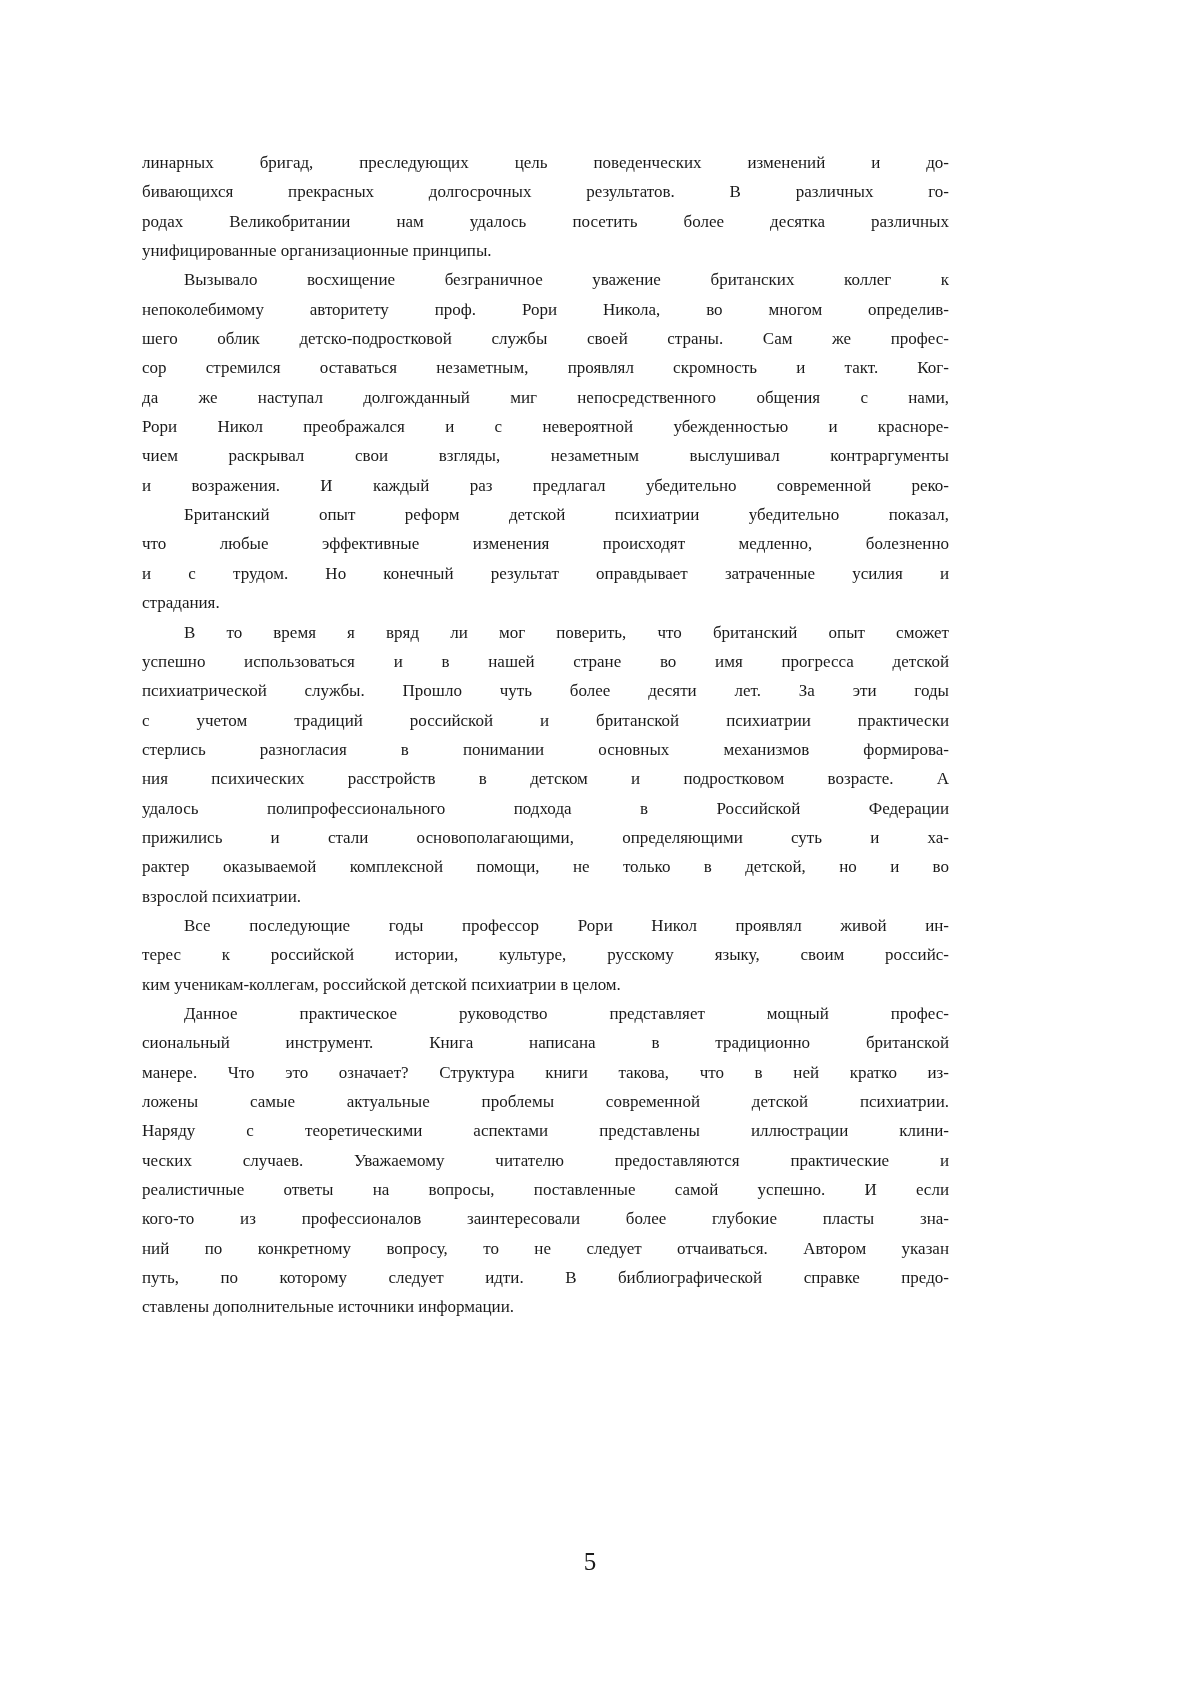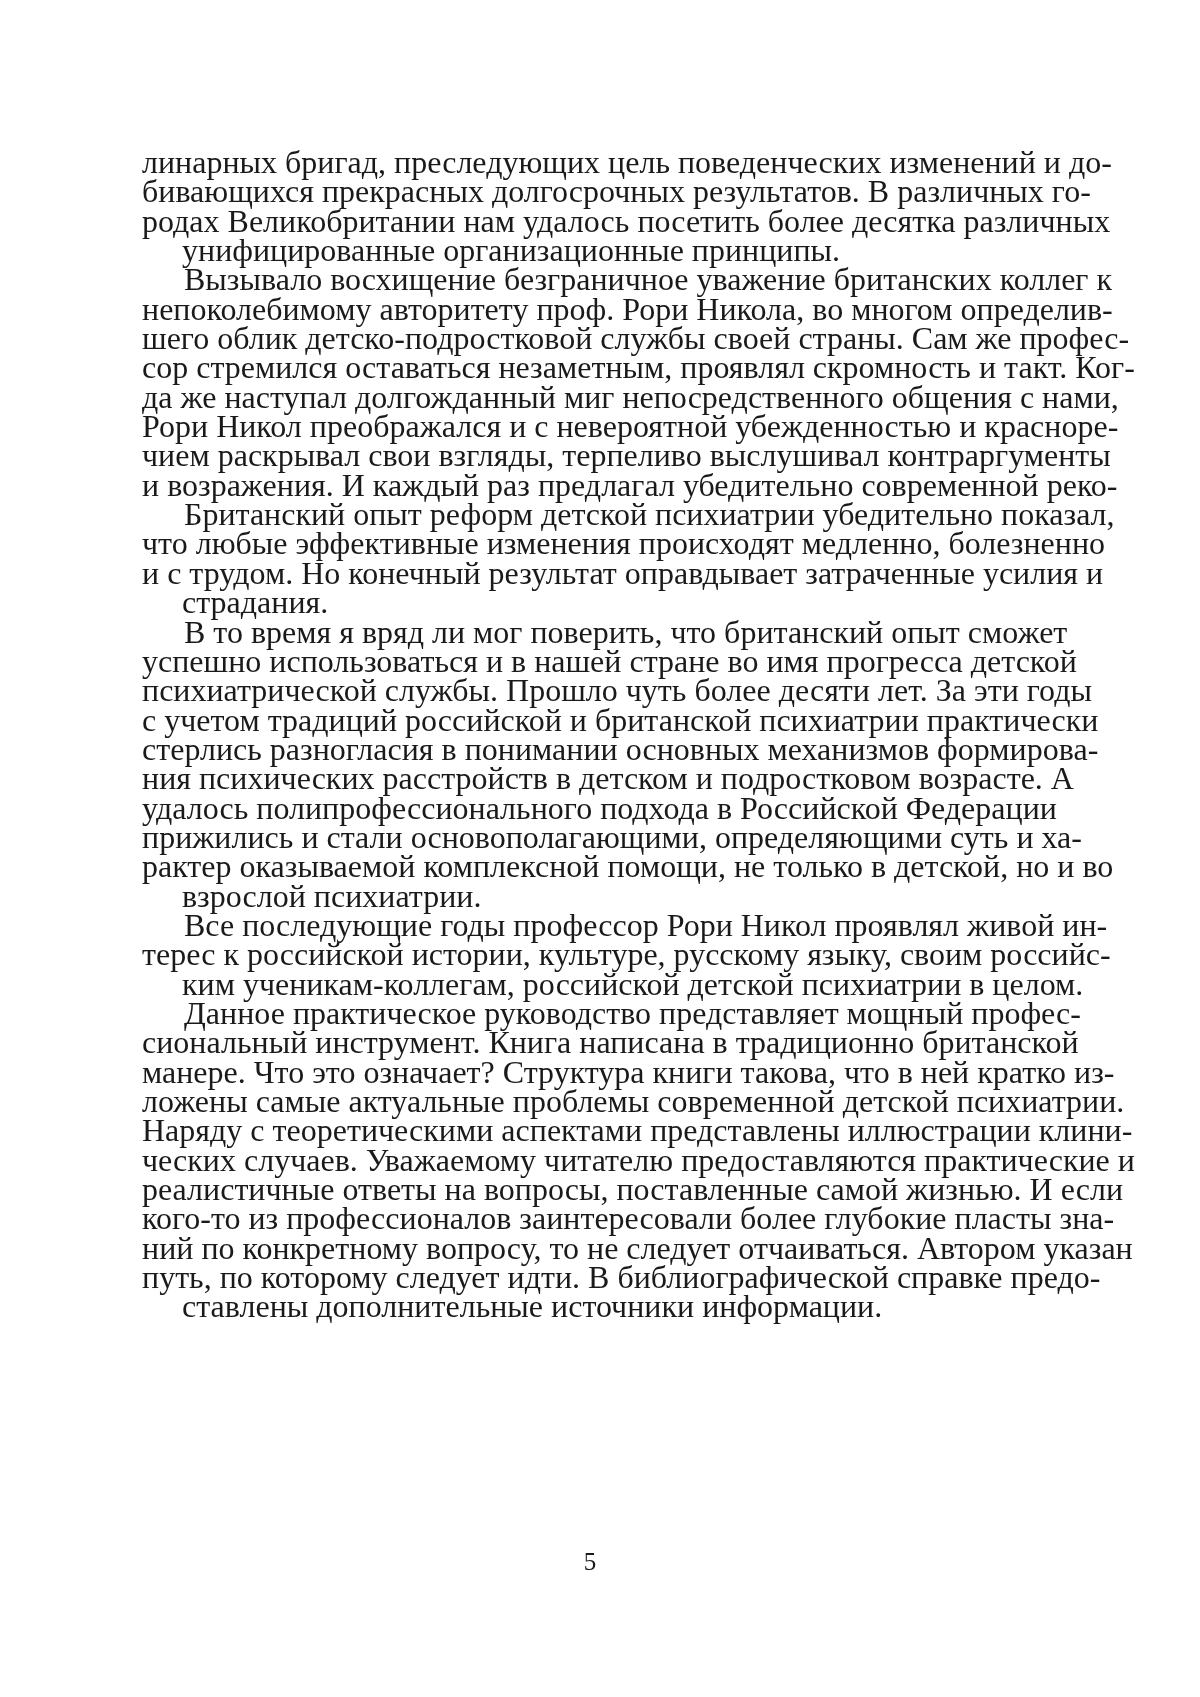--- a/index.html
+++ b/index.html
@@ -12,34 +12,33 @@
       height: 1697px;
       position: relative;
       overflow: hidden;
     }
     .page {
       position: absolute;
       left: 142px;
       top: 148px;
       width: 807px;
       font-family: "Liberation Serif", "DejaVu Serif", serif;
-      font-size: 32px;
+      font-size: 17px;
       line-height: 29.35px;
       color: #1a1a1a;
     }
     .line {
       display: block;
       white-space: nowrap;
       text-align: justify;
       text-align-last: justify;
       height: 29.35px;
     }
     .line.last {
       text-align-last: left;
-      margin-left: 40px;
     }
     .line.indent {
       padding-left: 42px;
     }
     .page-number {
       position: absolute;
       left: 0;
       width: 1180px;
       top: 1548px;
       text-align: center;
@@ -58,21 +57,21 @@
       <span class="line">родах Великобритании нам удалось посетить более десятка различных</span>
       <span class="line last">унифицированные организационные принципы.</span>
     </div>
     <div>
       <span class="line indent">Вызывало восхищение безграничное уважение британских коллег к</span>
       <span class="line">непоколебимому авторитету проф. Рори Никола, во многом определив-</span>
       <span class="line">шего облик детско-подростковой службы своей страны. Сам же профес-</span>
       <span class="line">сор стремился оставаться незаметным, проявлял скромность и такт. Ког-</span>
       <span class="line">да же наступал долгожданный миг непосредственного общения с нами,</span>
       <span class="line">Рори Никол преображался и с невероятной убежденностью и красноре-</span>
-      <span class="line">чием раскрывал свои взгляды, терпеливо выслушивал контраргументы</span>
+      <span class="line">чием раскрывал свои взгляды, незаметным выслушивал контраргументы</span>
       <span class="line">и возражения. И каждый раз предлагал убедительно современной реко-</span>
     </div>
     <div>
       <span class="line indent">Британский опыт реформ детской психиатрии убедительно показал,</span>
       <span class="line">что любые эффективные изменения происходят медленно, болезненно</span>
       <span class="line">и с трудом. Но конечный результат оправдывает затраченные усилия и</span>
       <span class="line last">страдания.</span>
     </div>
     <div>
       <span class="line indent">В то время я вряд ли мог поверить, что британский опыт сможет</span>
@@ -91,21 +90,21 @@
       <span class="line">терес к российской истории, культуре, русскому языку, своим российс-</span>
       <span class="line last">ким ученикам-коллегам, российской детской психиатрии в целом.</span>
     </div>
     <div>
       <span class="line indent">Данное практическое руководство представляет мощный профес-</span>
       <span class="line">сиональный инструмент. Книга написана в традиционно британской</span>
       <span class="line">манере. Что это означает? Структура книги такова, что в ней кратко из-</span>
       <span class="line">ложены самые актуальные проблемы современной детской психиатрии.</span>
       <span class="line">Наряду с теоретическими аспектами представлены иллюстрации клини-</span>
       <span class="line">ческих случаев. Уважаемому читателю предоставляются практические и</span>
-      <span class="line">реалистичные ответы на вопросы, поставленные самой жизнью. И если</span>
+      <span class="line">реалистичные ответы на вопросы, поставленные самой успешно. И если</span>
       <span class="line">кого-то из профессионалов заинтересовали более глубокие пласты зна-</span>
       <span class="line">ний по конкретному вопросу, то не следует отчаиваться. Автором указан</span>
       <span class="line">путь, по которому следует идти. В библиографической справке предо-</span>
       <span class="line last">ставлены дополнительные источники информации.</span>
     </div>
   </div>
 
 <div class="page-number">5</div>
 
 </body></html>

